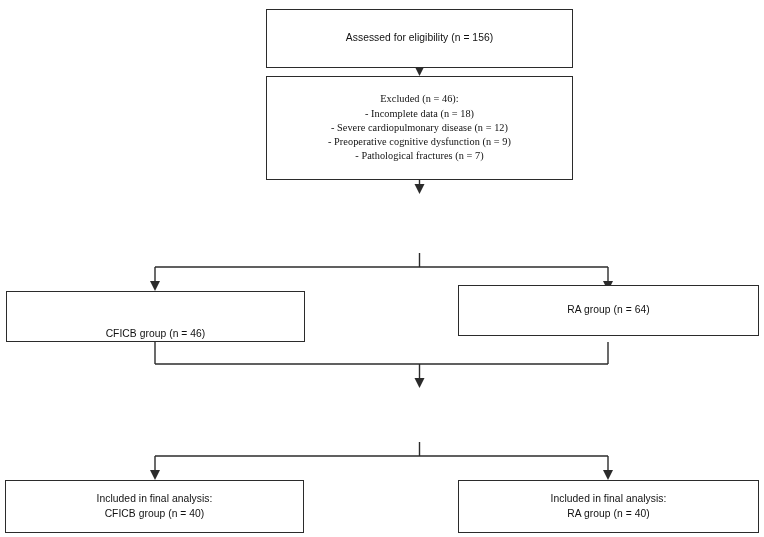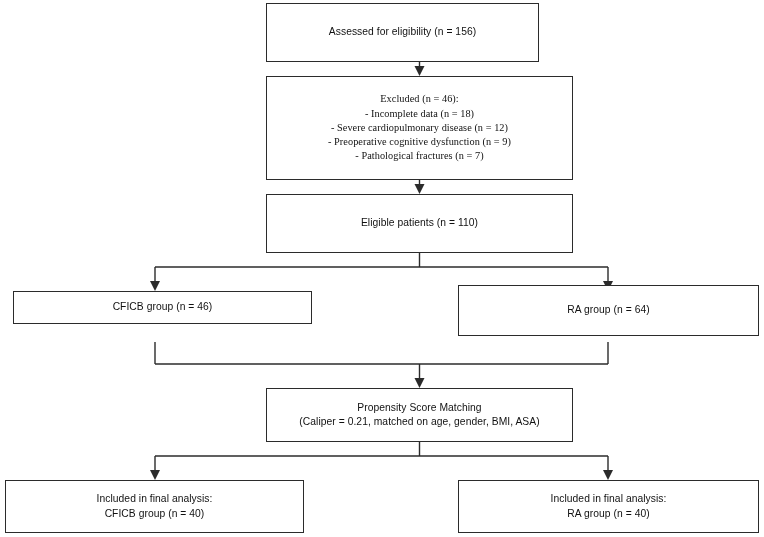--- a/index.html
+++ b/index.html
@@ -84,48 +84,41 @@
     <polygon points="419.5,388 414.5,378 424.5,378"></polygon>
 
     <line x1="419.5" y1="442" x2="419.5" y2="456"></line>
     <line x1="155" y1="456" x2="608" y2="456"></line>
     <line x1="155" y1="456" x2="155" y2="473"></line>
     <polygon points="155,480 150,470 160,470"></polygon>
     <line x1="608" y1="456" x2="608" y2="473"></line>
     <polygon points="608,480 603,470 613,470"></polygon>
   </svg>
 
-  <div class="node" style="left:266px; top:3px; width:273px; height:59px;">
+  <div class="node" style="left:266px; top:9px; width:307px; height:59px;">
     <span class="node-text">Assessed for eligibility (n = 156)</span>
   </div>
 
   <div class="node" style="left:266px; top:76px; width:307px; height:104px;font-family:Liberation Serif, serif;">
     <span class="node-text">Excluded (n = 46):
 - Incomplete data (n = 18)
 - Severe cardiopulmonary disease (n = 12)
 - Preoperative cognitive dysfunction (n = 9)
 - Pathological fractures (n = 7)</span>
   </div>
 
-  <div class="node" style="left:266px; top:194px; width:307px; height:59px;">
-    <span class="node-text">Eligible patients (n = 110)</span>
-  </div>
 
-  <div class="node" style="left:13px; top:291px; width:299px; height:33px;">
+  <div class="node" style="left:6px; top:291px; width:299px; height:51px;align-items:flex-end;">
     <span class="node-text">CFICB group (n = 46)</span>
   </div>
 
   <div class="node" style="left:458px; top:285px; width:301px; height:51px;">
     <span class="node-text">RA group (n = 64)</span>
   </div>
 
-  <div class="node" style="left:266px; top:388px; width:307px; height:54px;">
-    <span class="node-text">Propensity Score Matching
-(Caliper = 0.21, matched on age, gender, BMI, ASA)</span>
-  </div>
 
   <div class="node" style="left:5px; top:480px; width:299px; height:53px;">
     <span class="node-text">Included in final analysis:
 CFICB group (n = 40)</span>
   </div>
 
   <div class="node" style="left:458px; top:480px; width:301px; height:53px;">
     <span class="node-text">Included in final analysis:
 RA group (n = 40)</span>
   </div>

